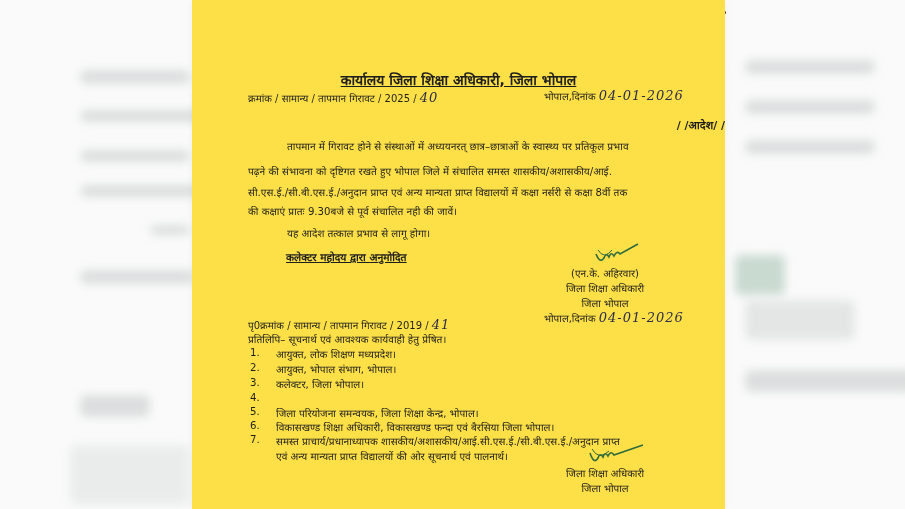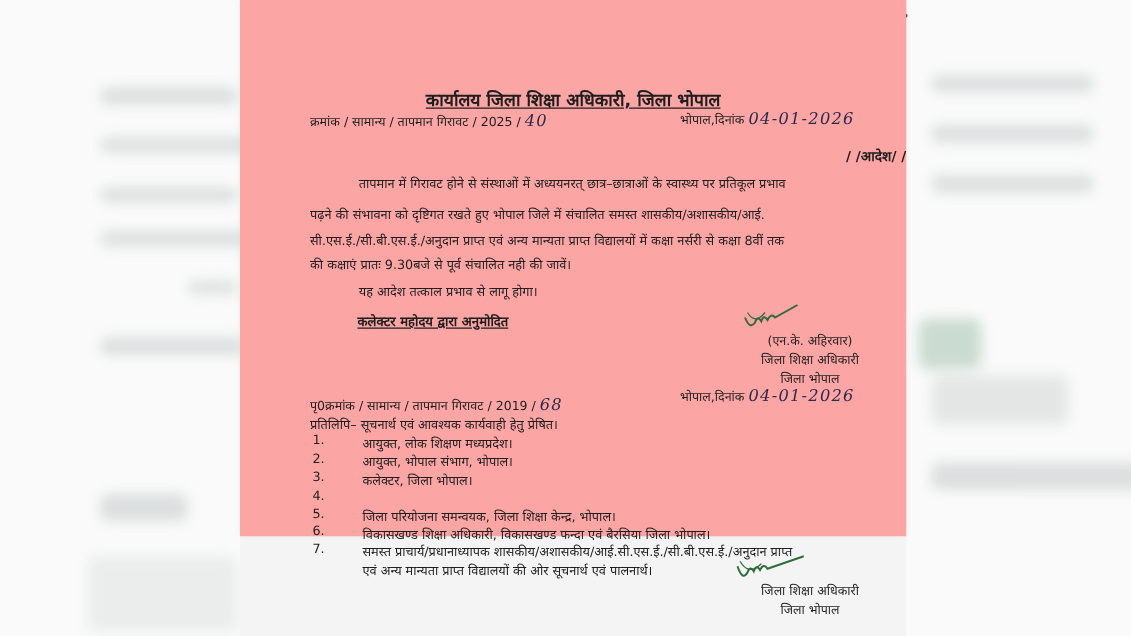--- a/index.html
+++ b/index.html
@@ -13,47 +13,47 @@
       position: absolute; top: 0; height: 509px; background: #fafafa;
       overflow: hidden;
     }
     .bg-left { left: 0; width: 192px; }
     .bg-right { left: 725px; width: 180px; }
     .blob {
       position: absolute; background: #cfd3d3; border-radius: 6px;
       filter: blur(5px); opacity: 0.7;
     }
     .page {
-      position: absolute; left: 192px; top: 0; width: 533px; height: 429px;
-      background: #fca5a5; color: #1e1e1e;
+      position: absolute; left: 192px; top: 0; width: 533px; height: 509px;
+      background: #fde047; color: #1e1e1e;
       box-shadow: 0 0 6px rgba(0,0,0,0.06);
     }
     .corner-mark {
       position: absolute; left: 690px; top: 11px; width: 36px; height: 3px;
       background: linear-gradient(90deg, rgba(120,30,30,0), #6a1414);
       border-radius: 2px;
     }
     .abs { position: absolute; white-space: nowrap; }
     .title {
       left: 0; width: 533px; top: 70px; text-align: center;
       font-size: 14px; font-weight: bold; text-decoration: underline;
     }
     .small { font-size: 10px; }
     .body-text { font-size: 10.2px; }
     .hand {
       font-family: "DejaVu Serif", serif; font-style: italic;
       font-size: 13px; color: #2c2c4a; letter-spacing: 1px;
     }
     .heading-order { left: 0; width: 533px; top: 117px; text-align: right; font-weight: bold; font-size: 11px; }
     .approved { font-weight: bold; text-decoration: underline; font-size: 10.5px; margin-left: 38px; }
-    .sign { text-align: center; font-size: 10px; line-height: 15px; margin-left: 43px; }
+    .sign { text-align: center; font-size: 10px; line-height: 15px; }
     .signature-svg { position: absolute; }
     .list { font-size: 10.2px; }
     .list-num { position: absolute; left: 58px; }
-    .list-text { position: absolute; left: 98px; white-space: nowrap; }
+    .list-text { position: absolute; left: 84px; white-space: nowrap; }
   </style>
 </head>
 <body>
 
 <div class="bg-side bg-left">
   <div class="blob" style="left:80px;top:70px;width:110px;height:14px;"></div>
   <div class="blob" style="left:80px;top:110px;width:120px;height:12px;"></div>
   <div class="blob" style="left:80px;top:150px;width:110px;height:12px;"></div>
   <div class="blob" style="left:80px;top:185px;width:120px;height:12px;"></div>
   <div class="blob" style="left:150px;top:225px;width:40px;height:10px;"></div>
@@ -105,21 +105,21 @@
     <div>जिला शिक्षा अधिकारी</div>
     <div>जिला भोपाल</div>
   </div>
 
   <div class="abs small" style="left:352px;top:310px;">
     <span>भोपाल,दिनांक</span>
     <span class="hand">04-01-2026</span>
   </div>
   <div class="abs small" style="left:56px;top:317px;">
     <span>पृ0क्रमांक / सामान्य / तापमान गिरावट / 2019 /</span>
-    <span class="hand">68</span>
+    <span class="hand">41</span>
   </div>
   <div class="abs body-text" style="left:56px;top:332px;">प्रतिलिपि– सूचनार्थ एवं आवश्यक कार्यवाही हेतु प्रेषित।</div>
 
   <div class="list">
     <div style="position:absolute;left:0;top:347px;width:533px;height:14px;">
       <span class="list-num">1.</span>
       <span class="list-text">आयुक्त, लोक शिक्षण मध्यप्रदेश।</span>
     </div>
     <div style="position:absolute;left:0;top:362px;width:533px;height:14px;">
       <span class="list-num">2.</span>

